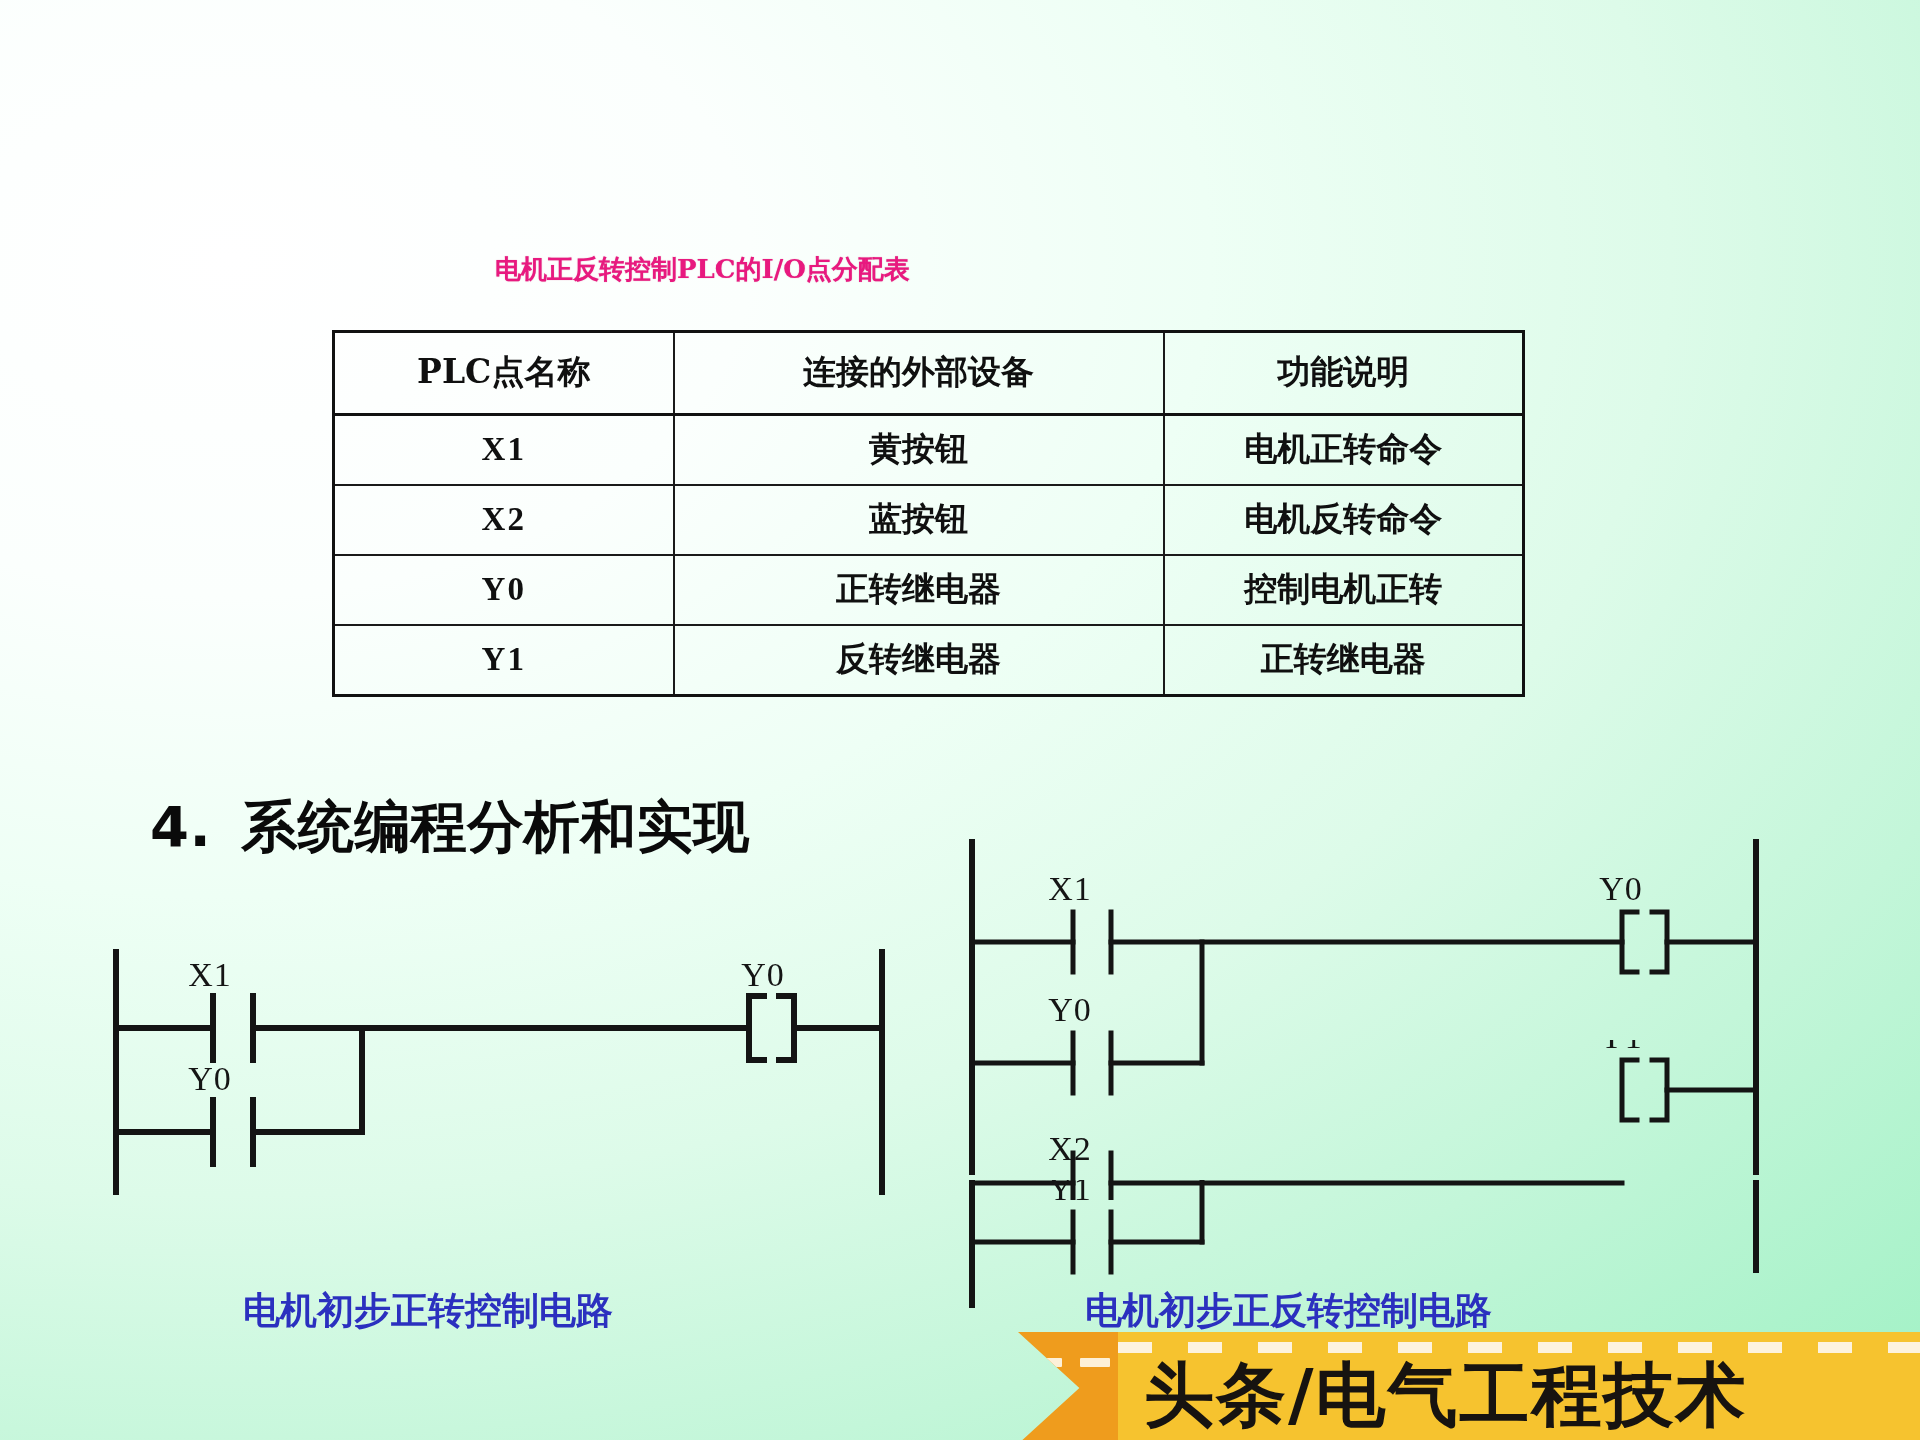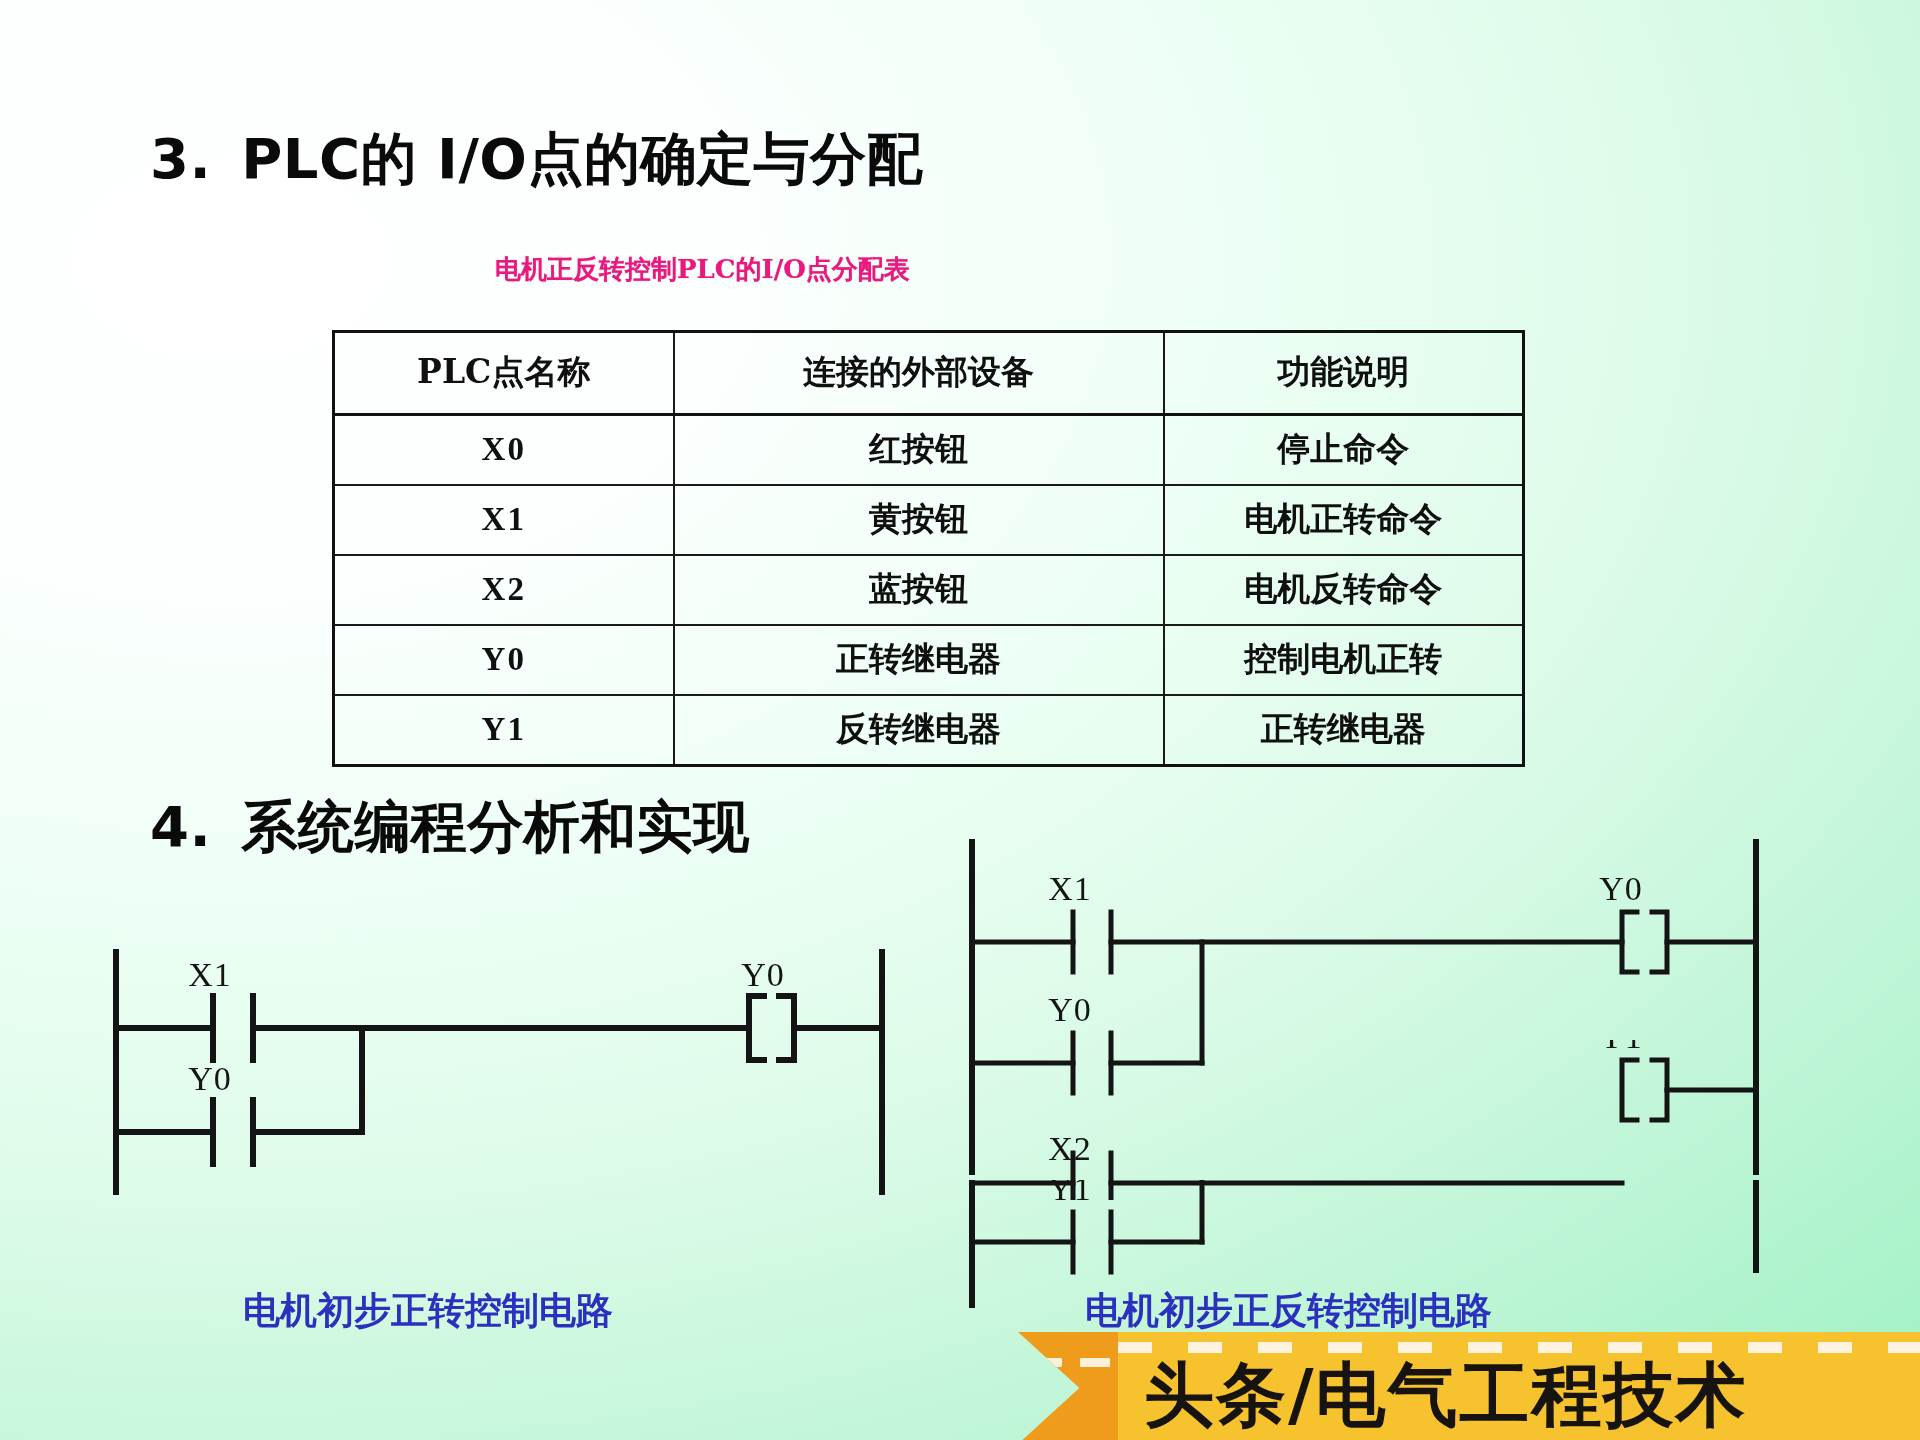--- a/index.html
+++ b/index.html
@@ -115,45 +115,37 @@
     font-family:"DejaVu Sans","Liberation Sans",sans-serif;
     font-weight:bold;font-size:70px;color:#171310;
     white-space:nowrap;letter-spacing:2px;line-height:86px;
   }
 </style>
 </head>
 <body>
 
 <div id="slide">
 
-  <div class="sec-head" id="sec3">
-    <span class="sec-num">3.</span><span>PLC的 I/O点的确定与分配</span>
-  </div>
 
   <div id="tbl-caption">电机正反转控制PLC的I/O点分配表</div>
 
   <table id="io-table">
     <colgroup>
         <col class="c1">
         <col class="c2">
         <col class="c3">
       </colgroup>
     <thead>
       <tr>
         <th>PLC点名称</th>
         <th>连接的外部设备</th>
         <th>功能说明</th>
       </tr>
     </thead>
     <tbody>
-      <tr>
-        <td class="code">X0</td>
-        <td>红按钮</td>
-        <td>停止命令</td>
-      </tr>
       <tr>
         <td class="code">X1</td>
         <td>黄按钮</td>
         <td>电机正转命令</td>
       </tr>
       <tr>
         <td class="code">X2</td>
         <td>蓝按钮</td>
         <td>电机反转命令</td>
       </tr>

